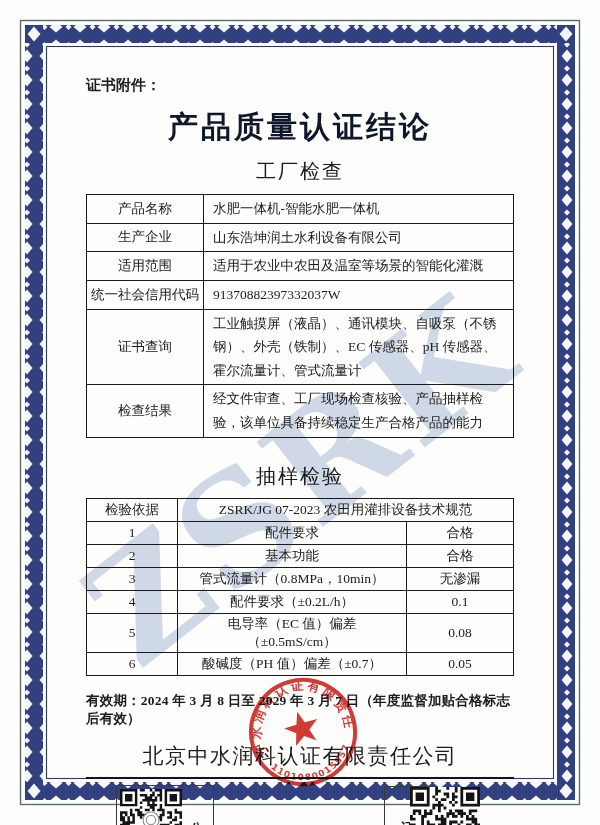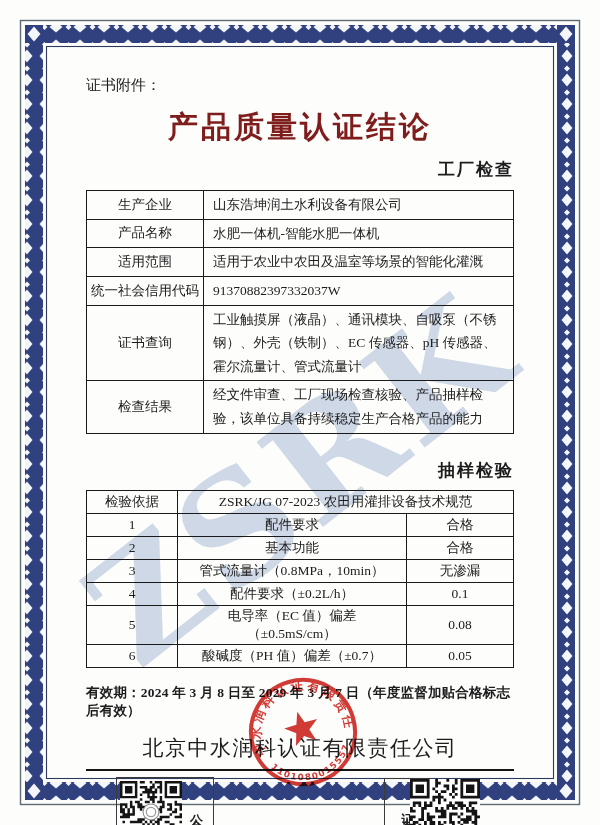--- a/index.html
+++ b/index.html
@@ -9,26 +9,26 @@
     font-family:"Liberation Serif","DejaVu Serif",serif;
   }
   .frame{position:absolute;left:0;top:0;z-index:0;}
   .watermark{
     position:absolute;left:20px;top:405px;width:560px;line-height:1;
     text-align:center;font-size:148px;font-weight:700;letter-spacing:6px;
     font-family:"DejaVu Serif",serif;color:rgba(160,180,210,.5);
     transform:rotate(-38deg);z-index:1;pointer-events:none;
   }
   .content{position:absolute;left:86px;right:86px;top:0;z-index:2;}
-  .attach{margin-top:76px;font-size:15px;font-weight:400;}
+  .attach{margin-top:76px;font-size:15px;font-weight:700;}
   .title{
     margin-top:12px;text-align:center;font-size:30px;font-weight:700;
-    letter-spacing:3px;font-family:"Liberation Sans","DejaVu Sans",sans-serif;color:#7f1d1d;
-  }
-  .sec{margin-top:10px;text-align:right;font-size:17px;font-weight:700;letter-spacing:2px;}
+    letter-spacing:3px;font-family:"Liberation Sans","DejaVu Sans",sans-serif;color:#0f172a;
+  }
+  .sec{margin-top:10px;text-align:center;font-size:20px;font-weight:400;letter-spacing:2px;}
   .sec2{margin-top:25px;}
   table{width:100%;border-collapse:collapse;table-layout:fixed;}
   td{border:1px solid #1a1a1a;font-size:13.5px;padding:1px 15px;vertical-align:middle;}
   .t1{margin-top:9px;}
   .t1 tr{height:26px;}
   .t1 .lab{width:112px;text-align:center;padding:1px 2px;}
   .t1 .val{text-align:left;padding:2px 9px;line-height:1.75;}
   .t2{margin-top:8px;}
   .t2 tr{height:23px;}
   .t2 td{text-align:center;}
@@ -102,26 +102,26 @@
 
     <div class="attach">证书附件：</div>
 
     <div class="title">产品质量认证结论</div>
 
     <div class="sec">工厂检查</div>
 
     <table class="t1">
       <tbody>
           <tr>
+        <td class="lab">产品名称</td>
+        <td class="val">水肥一体机-智能水肥一体机</td>
+      </tr>
+      <tr>
         <td class="lab">生产企业</td>
         <td class="val">山东浩坤润土水利设备有限公司</td>
-      </tr>
-      <tr>
-        <td class="lab">产品名称</td>
-        <td class="val">水肥一体机-智能水肥一体机</td>
       </tr>
       <tr>
         <td class="lab">适用范围</td>
         <td class="val">适用于农业中农田及温室等场景的智能化灌溉</td>
       </tr>
       <tr>
         <td class="lab">统一社会信用代码</td>
         <td class="val">91370882397332037W</td>
       </tr>
       <tr>

